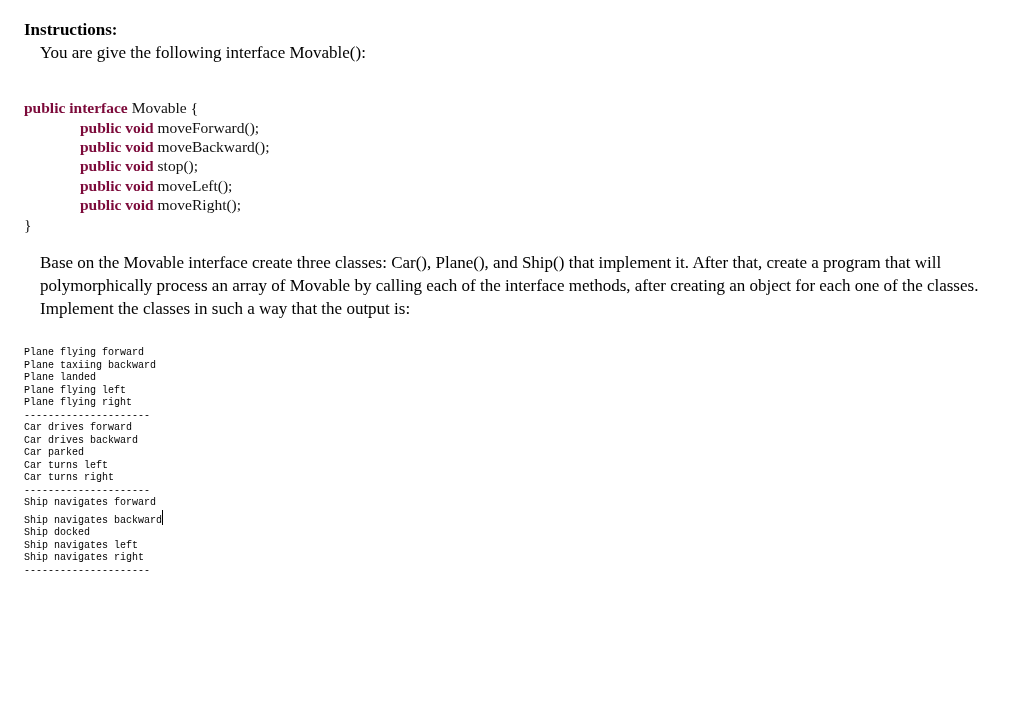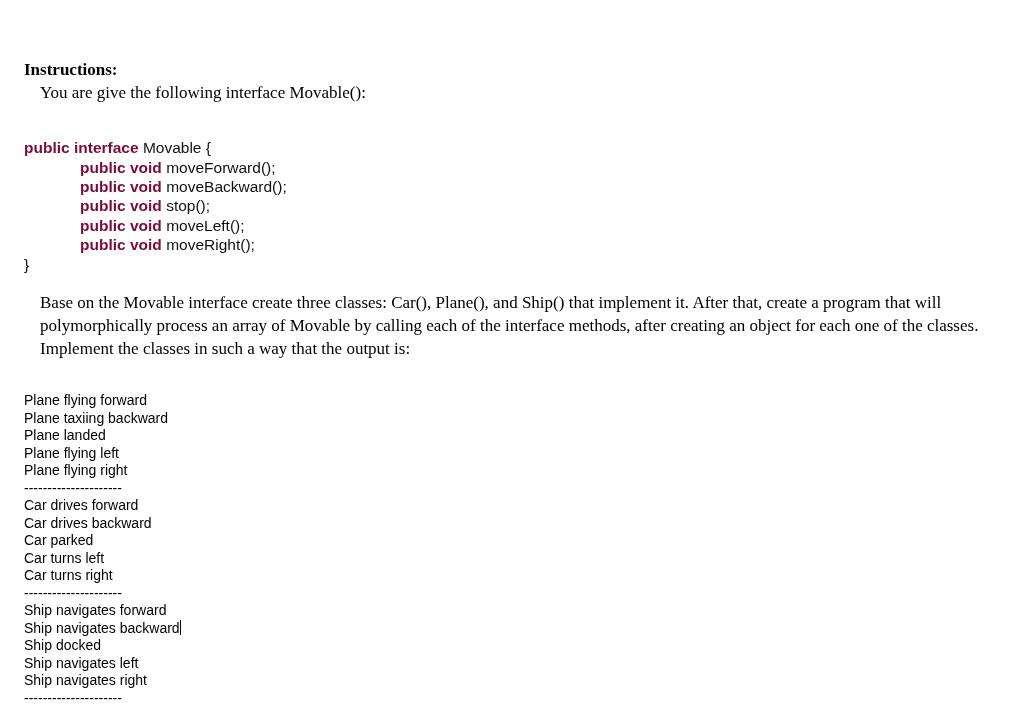--- a/index.html
+++ b/index.html
@@ -8,39 +8,38 @@
     font-family: "Times New Roman", Times, serif;
     font-size: 17px;
     color: #000;
     background: #fff;
     width: 1024px;
     box-sizing: border-box;
   }
   .heading {
     font-weight: bold;
     margin-bottom: 2px;
-    margin-top: 40px;
   }
   .para {
     margin: 0 0 14px 16px;
     line-height: 1.35;
   }
   .code-block {
-    font-family: Liberation Sans, sans-serif;
+    font-family: Liberation Serif, serif;
     font-size: 15.5px;
     white-space: pre;
     line-height: 1.25;
     margin: 6px 0 18px 0;
   }
   .kw { color: #7c0a3a; font-weight: bold; }
   .plain { color: #111; }
   .indent { margin-left: 56px; display: inline-block; }
   .output-block {
-    font-family: Liberation Sans, sans-serif;
-    font-size: 14px;
+    font-family: Liberation Mono, monospace;
+    font-size: 10px;
     white-space: pre;
     line-height: 1.25;
     margin-top: 8px;
   }
   .caret {
     display: inline-block;
     width: 0;
     height: 15px;
     border-left: 1px solid #000;
     vertical-align: -2px;

